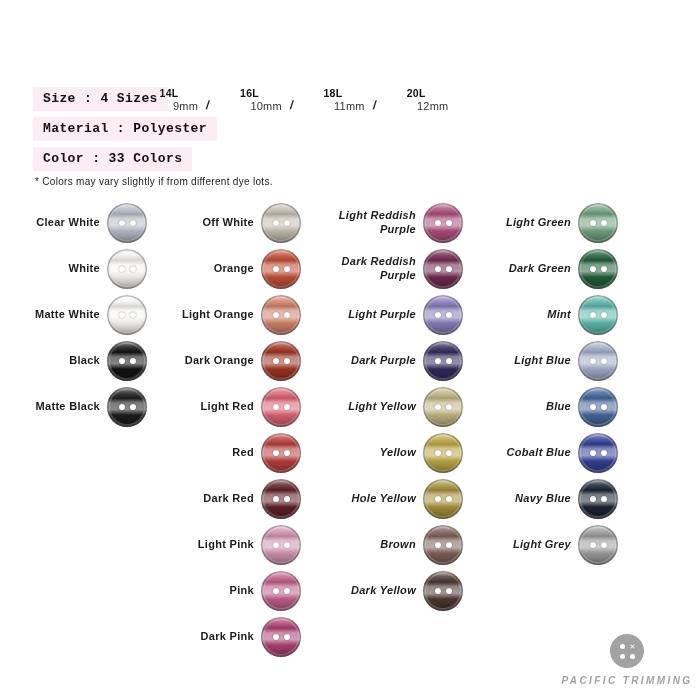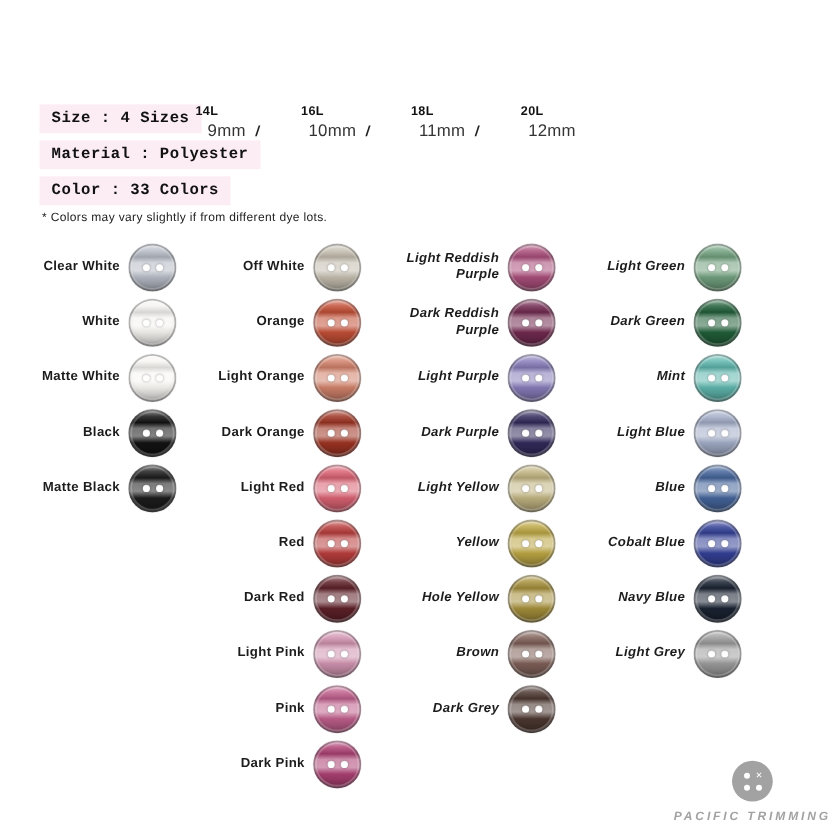--- a/index.html
+++ b/index.html
@@ -28,21 +28,21 @@
   .chip-size { top: 87px; }
   .chip-material { top: 117px; }
   .chip-color { top: 147px; }
 
   .size-options {
     position: absolute; left: 140px; top: 87px;
     display: flex; align-items: flex-end;
   }
   .size-item { display: flex; flex-direction: column; align-items: center; }
   .size-ligne { font-size: 10.5px; font-weight: bold; color: #111; letter-spacing: 0.3px; }
-  .size-mm { font-size: 14px; color: #333; margin-top: 1px; letter-spacing: 0.2px; padding-left: 33px; }
+  .size-mm { font-size: 11px; color: #333; margin-top: 1px; letter-spacing: 0.2px; padding-left: 33px; }
   .size-sep { font-size: 12px; color: #222; margin: 0 8px; font-weight: bold; transform: skewX(-8deg); }
 
   .note {
     position: absolute; left: 35px; top: 176px;
     font-size: 10px; color: #222; letter-spacing: 0.3px;
   }
 
   
   .col { position: absolute; top: 200px; }
   .col-0 { left: 25px;  width: 122px; }
@@ -346,21 +346,21 @@
       <div class="swatch-row">
         <span class="swatch-label">Brown</span>
         <span class="swatch" style="--c: #7f6058;">
           <span class="holes">
             <span class="hole"></span>
             <span class="hole"></span>
           </span>
         </span>
       </div>
       <div class="swatch-row">
-        <span class="swatch-label">Dark Grey</span>
+        <span class="swatch-label">Dark Yellow</span>
         <span class="swatch" style="--c: #4d3831;">
           <span class="holes">
             <span class="hole"></span>
             <span class="hole"></span>
           </span>
         </span>
       </div>
     </div>
   <div class="col col-3">
       <div class="swatch-row">

